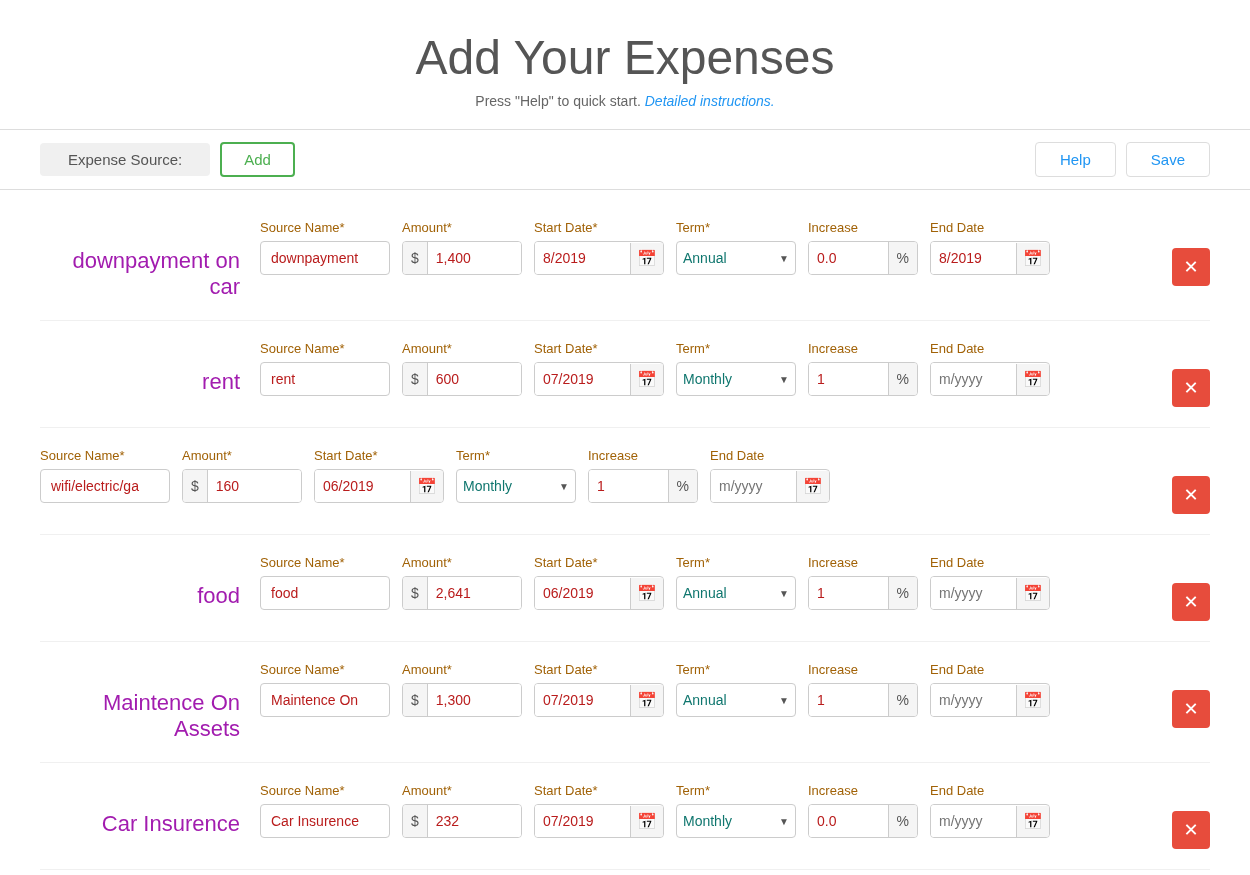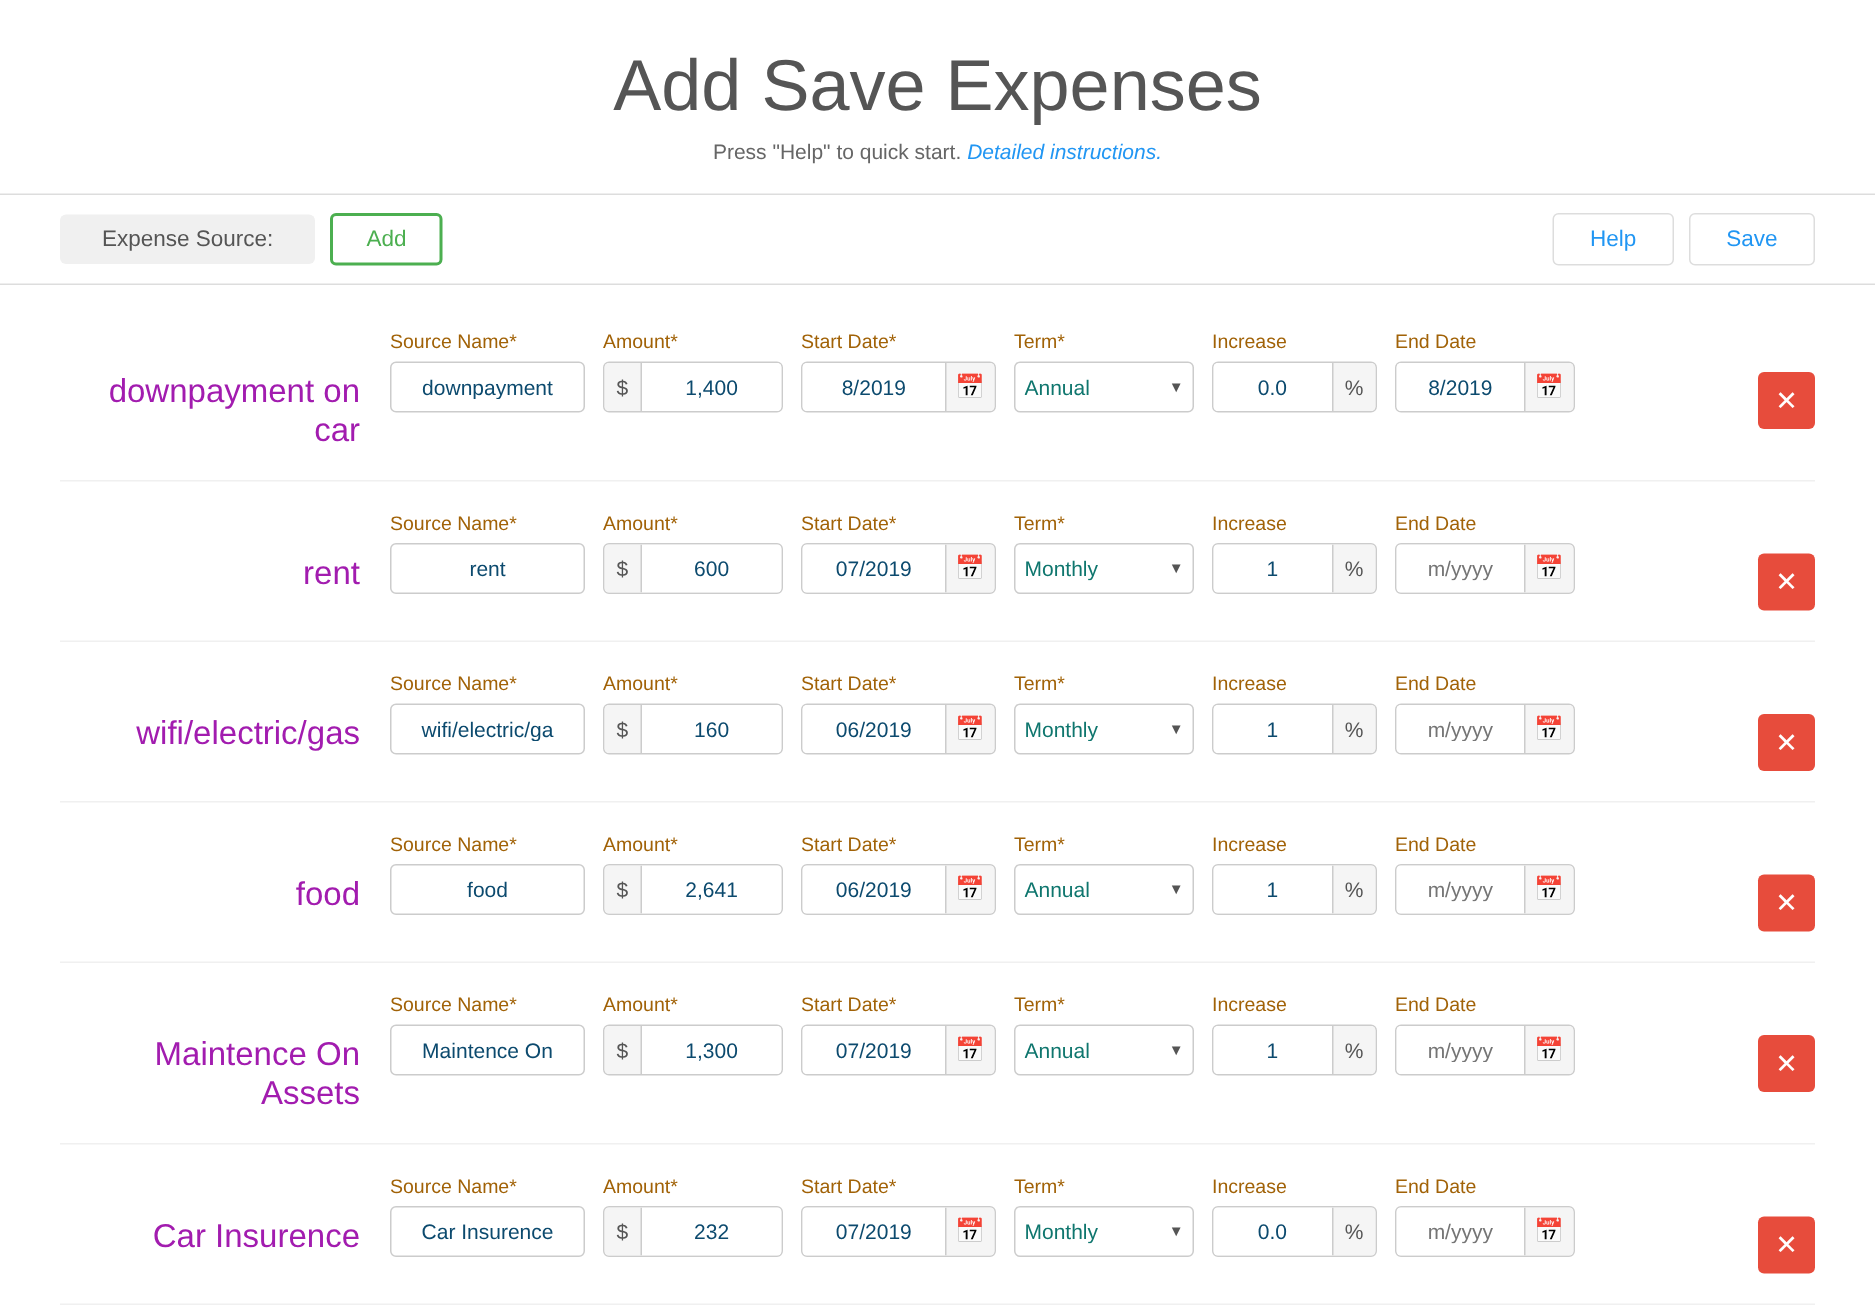--- a/index.html
+++ b/index.html
@@ -126,22 +126,21 @@
     .field-term { width: 120px; }
     .field-increase { width: 110px; }
     .field-end-date { width: 120px; }
 
     input[type="text"] {
       border: 1px solid #ccc;
       border-radius: 4px;
       padding: 8px 10px;
       font-size: 14px;
       width: 100%;
-      color: #0c4a6e;
-      text-align: center;
+      color: #b91c1c;
     }
 
     .amount-wrapper {
       display: flex;
       align-items: center;
       border: 1px solid #ccc;
       border-radius: 4px;
       overflow: hidden;
     }
     .dollar-sign {
@@ -241,21 +240,21 @@
       display: flex;
       align-items: center;
       justify-content: center;
       margin-top: 28px;
       flex-shrink: 0;
     }
   </style>
 </head>
 <body>
 
-<h1 class="page-title">Add Save Expenses</h1>
+<h1 class="page-title">Add Your Expenses</h1>
 <p class="page-subtitle">
   <span>Press "Help" to quick start.</span>
   <a href="#">Detailed instructions.</a>
 </p>
 
 <div class="top-bar">
   <div class="top-bar-left">
     <span class="expense-source-label">Expense Source:</span>
     <button class="add-button">Add</button>
   </div>
@@ -386,21 +385,20 @@
           <div class="date-wrapper">
             <input type="text" class="date-input" value="" placeholder="m/yyyy" style="">
             <span class="calendar-icon">📅</span>
           </div>
         </div>
       </div>
     </div>
     <button class="delete-button">✕</button>
   </div>
     <div class="expense-row">
-    <div class="expense-name">wifi/electric/gas</div>
     <div class="expense-fields">
       <div class="fields-header">
         <div class="field-group field-source-name">
           <span class="field-label">Source Name*</span>
         </div>
         <div class="field-group field-amount">
           <span class="field-label">Amount*</span>
         </div>
         <div class="field-group field-start-date">
           <span class="field-label">Start Date*</span>

